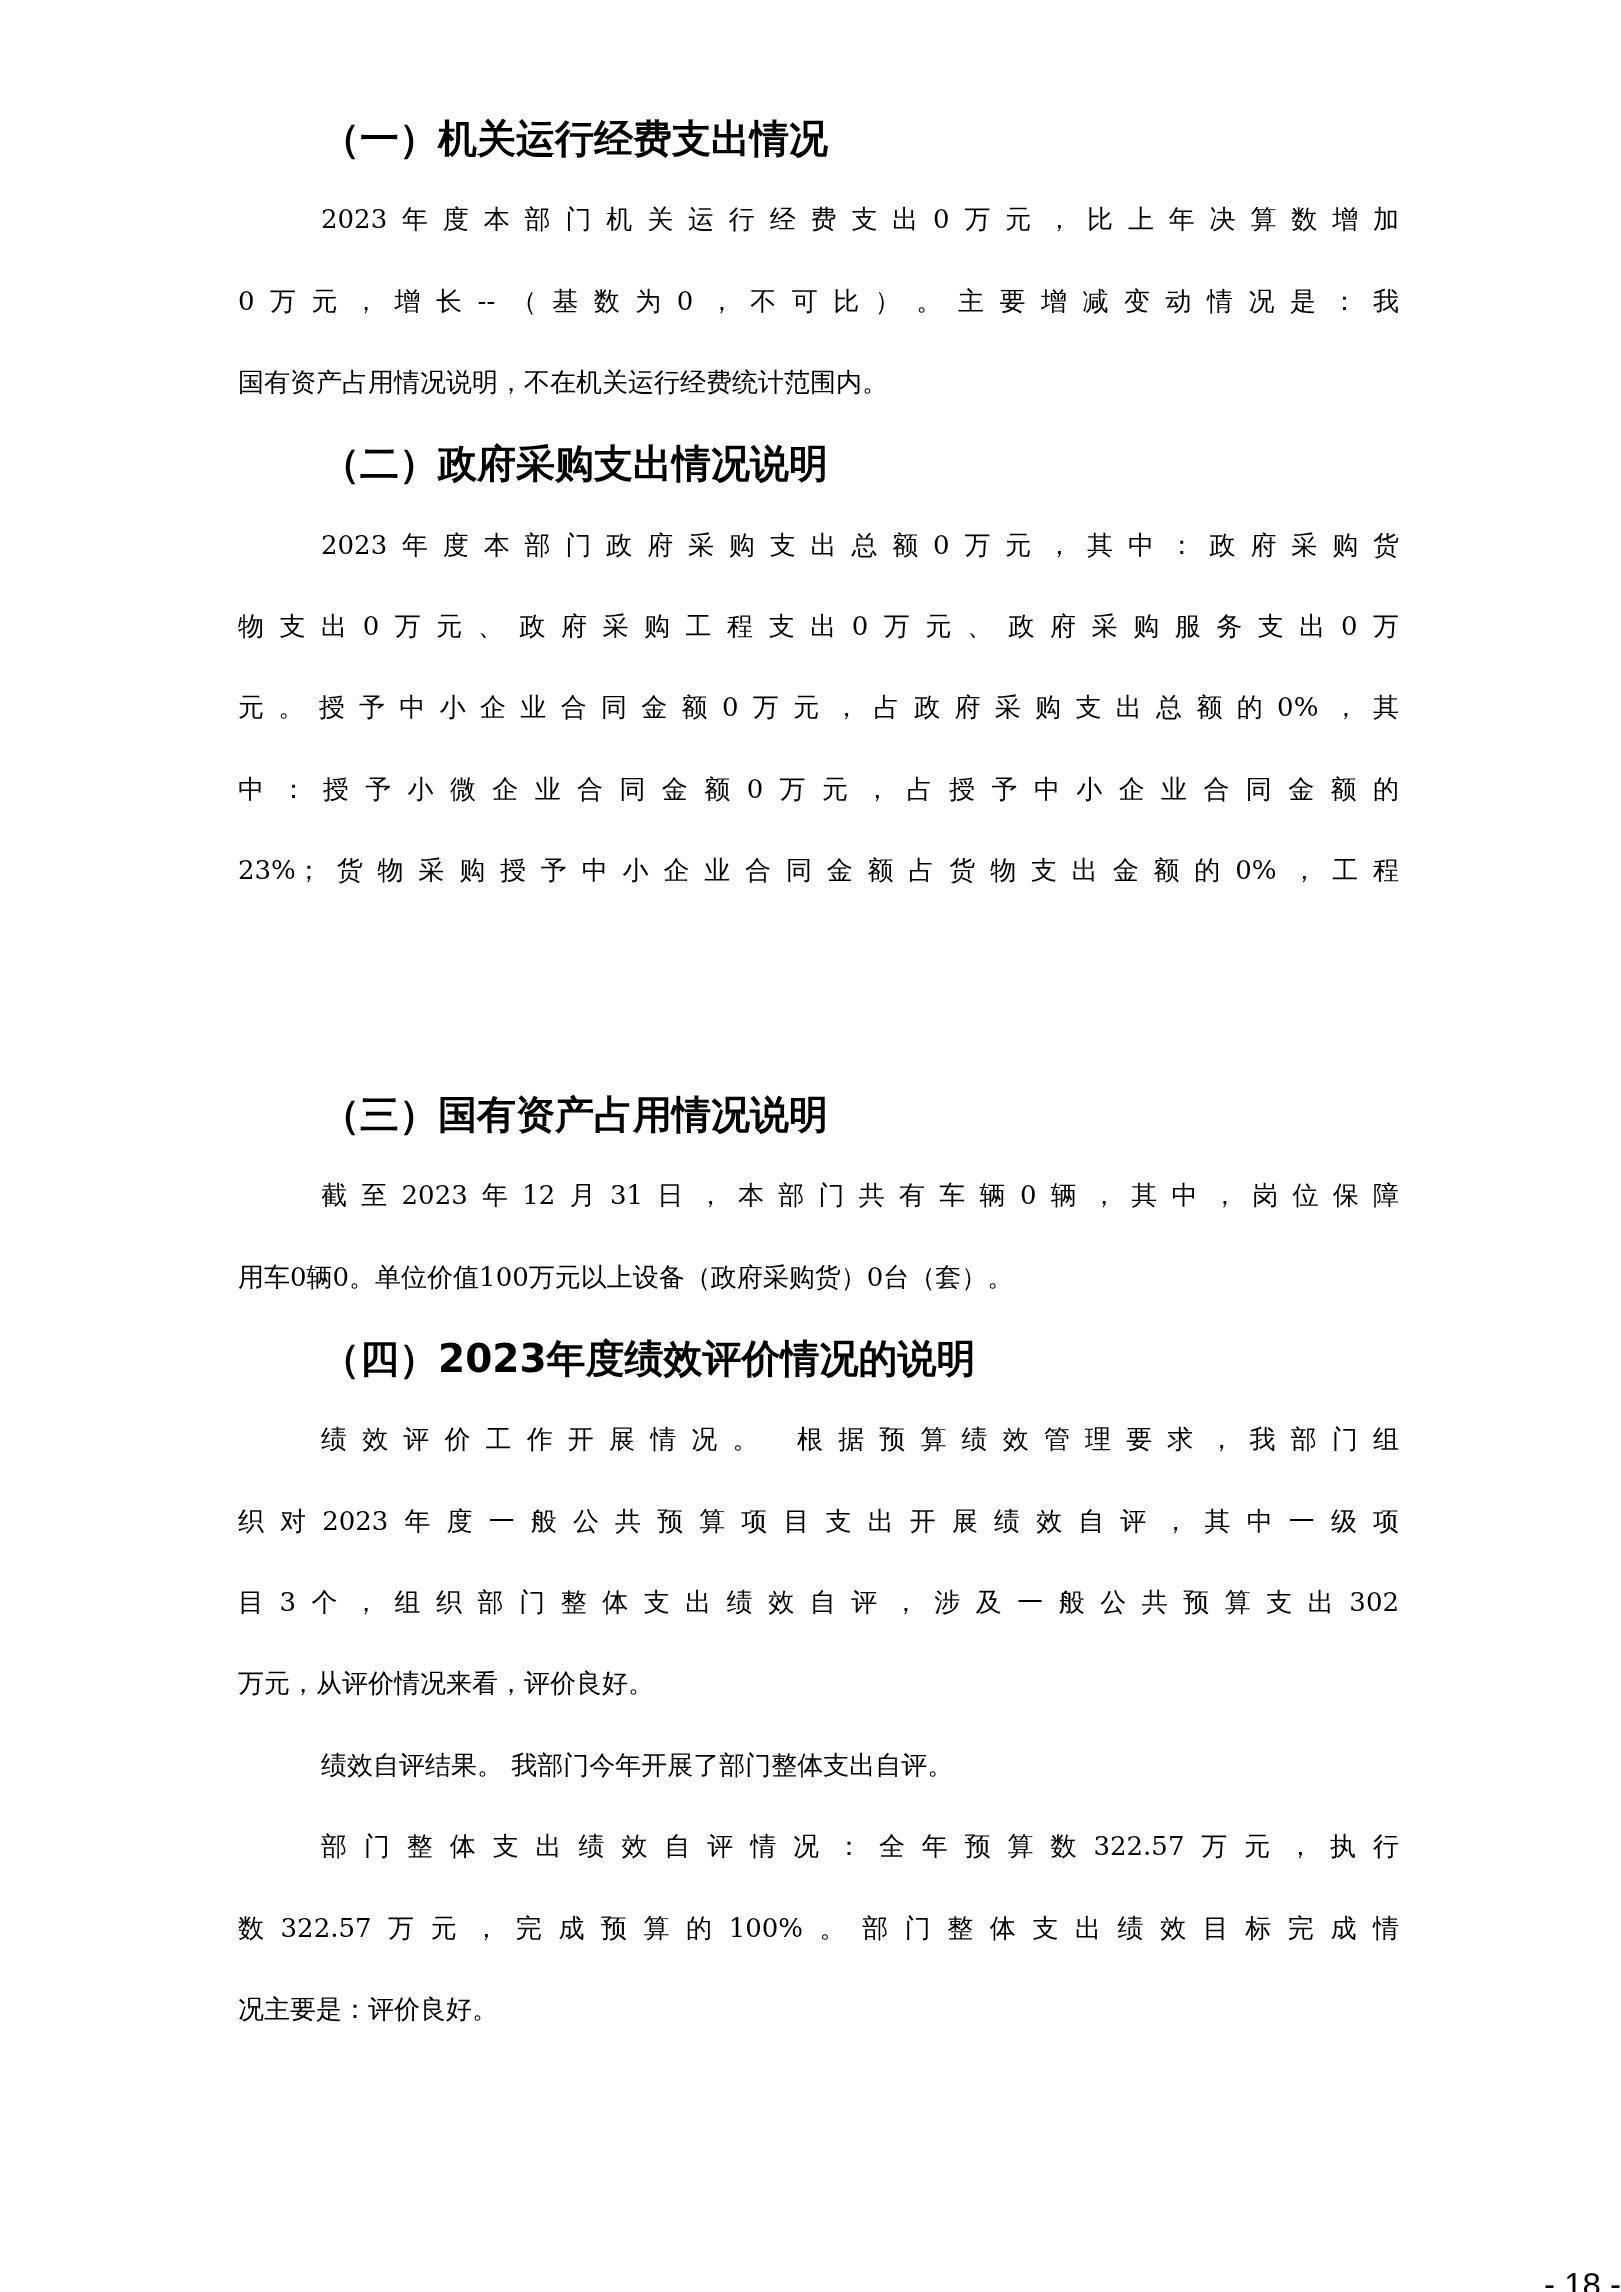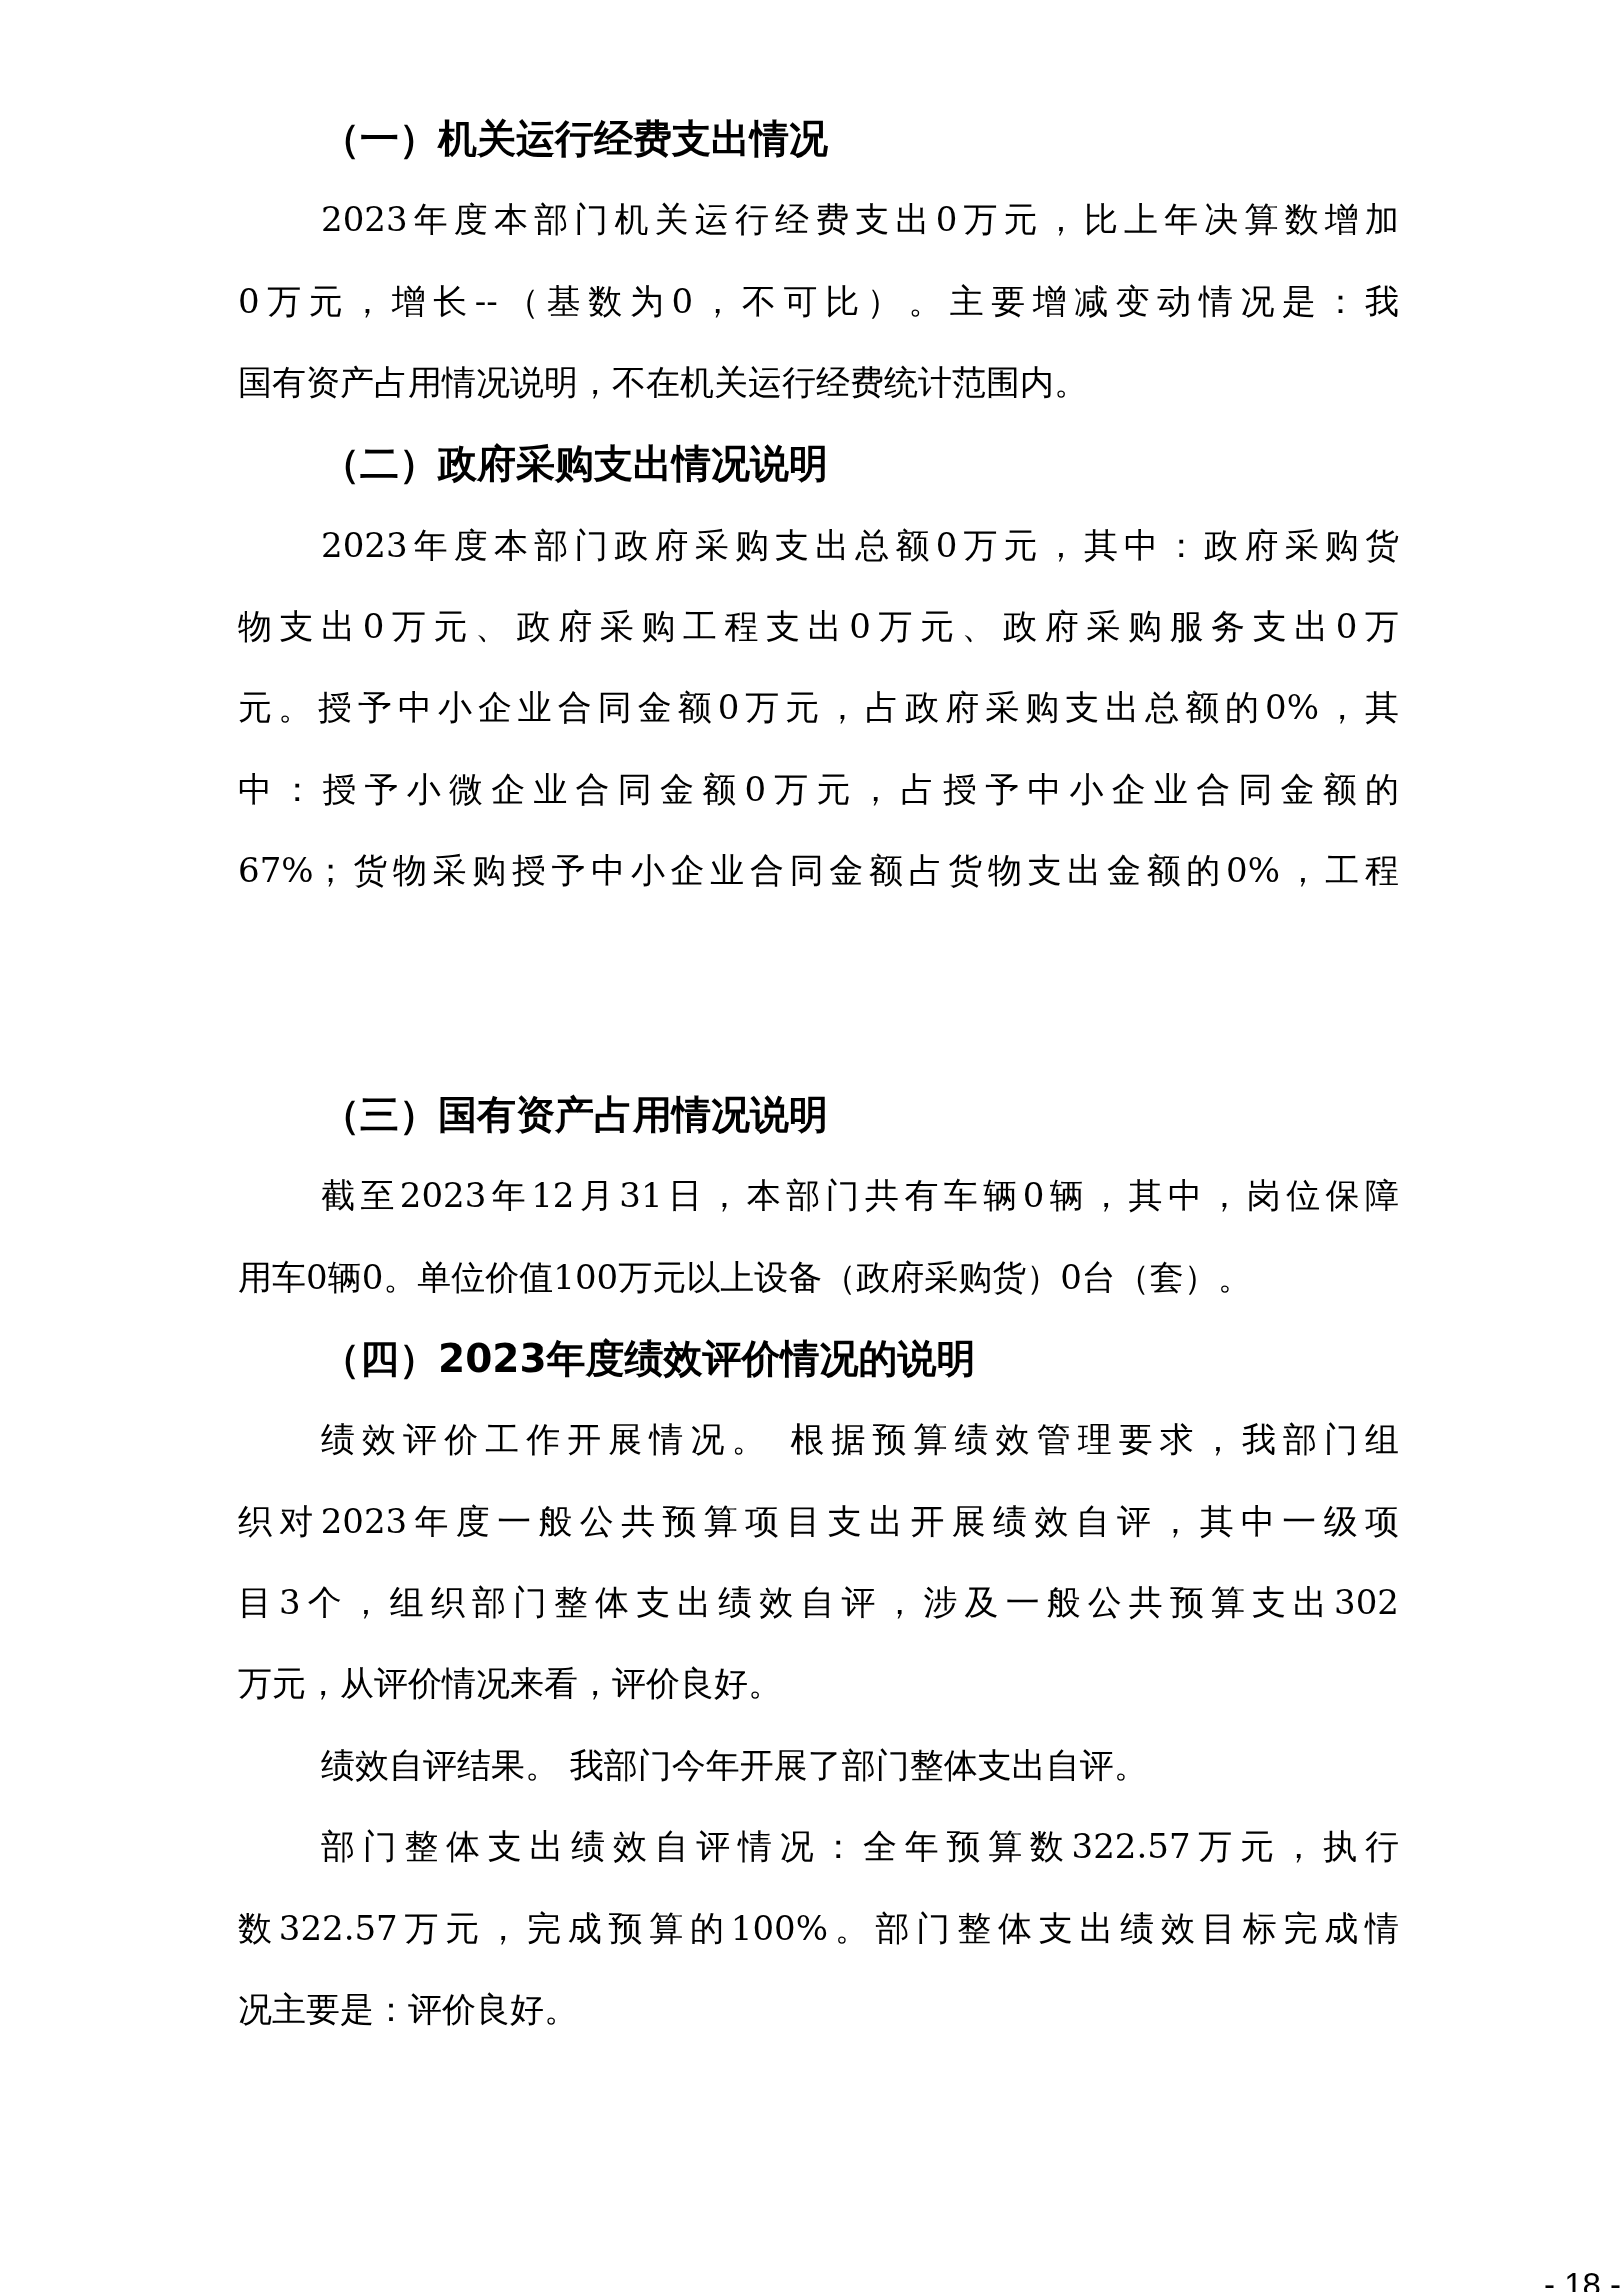--- a/index.html
+++ b/index.html
@@ -1,20 +1,20 @@
 <!DOCTYPE html>
 <html><head>
 <meta charset="utf-8">
 <style>
   html, body { margin: 0; padding: 0; background: #ffffff; }
   body { width: 1621px; height: 2293px; position: relative; overflow: hidden;
          font-family: "DejaVu Serif", "Liberation Serif", serif; color: #000; }
   .page { position: absolute; left: 0; top: 0; width: 1621px; height: 1649px; }
   .line { position: absolute; left: 238px; width: 1161px; height: 59px;
-          font-size: 34px; line-height: 59px; white-space: nowrap;
+          font-size: 26px; line-height: 59px; white-space: nowrap;
           text-align: justify; text-align-last: justify; letter-spacing: 0; }
   .line.last { text-align-last: left; }
   .line.indent { left: 321px; width: 1078px; }
   .heading { position: absolute; left: 321px; font-size: 39px; line-height: 59px;
              font-weight: bold; white-space: nowrap;
              font-family: "DejaVu Sans", "Liberation Sans", sans-serif; }
   .lead { font-weight: normal; font-family: "DejaVu Sans", "Liberation Sans", sans-serif; }
   .page-number { position: absolute; left: 0; width: 1621px; top: 2223px; text-align: right;
                  font-size: 33px; font-family: "Liberation Sans", sans-serif; margin-top: 43px; }
 </style>
@@ -26,21 +26,21 @@
   <div class="heading" style="top:109px">（一）机关运行经费支出情况</div>
   <div class="line indent" style="top:190px">2023年度本部门机关运行经费支出0万元，比上年决算数增加</div>
   <div class="line" style="top:272px">0万元，增长--（基数为0，不可比）。主要增减变动情况是：我</div>
   <div class="line last" style="top:353px">国有资产占用情况说明，不在机关运行经费统计范围内。</div>
 
   <div class="heading" style="top:434px">（二）政府采购支出情况说明</div>
   <div class="line indent" style="top:516px">2023年度本部门政府采购支出总额0万元，其中：政府采购货</div>
   <div class="line" style="top:597px">物支出0万元、政府采购工程支出0万元、政府采购服务支出0万</div>
   <div class="line" style="top:678px">元。授予中小企业合同金额0万元，占政府采购支出总额的0%，其</div>
   <div class="line" style="top:760px">中：授予小微企业合同金额0万元，占授予中小企业合同金额的</div>
-  <div class="line" style="top:841px">67%；货物采购授予中小企业合同金额占货物支出金额的0%，工程</div>
+  <div class="line" style="top:841px">23%；货物采购授予中小企业合同金额占货物支出金额的0%，工程</div>
 
   <div class="heading" style="top:1085px">（三）国有资产占用情况说明</div>
   <div class="line indent" style="top:1166px">截至2023年12月31日，本部门共有车辆0辆，其中，岗位保障</div>
   <div class="line last" style="top:1248px">用车0辆0。单位价值100万元以上设备（政府采购货）0台（套）。</div>
 
   <div class="heading" style="top:1329px">（四）2023年度绩效评价情况的说明</div>
 
   <div class="line indent" style="top:1410px">
     <span class="lead">绩效评价工作开展情况。</span>
     <span>根据预算绩效管理要求，我部门组</span>

